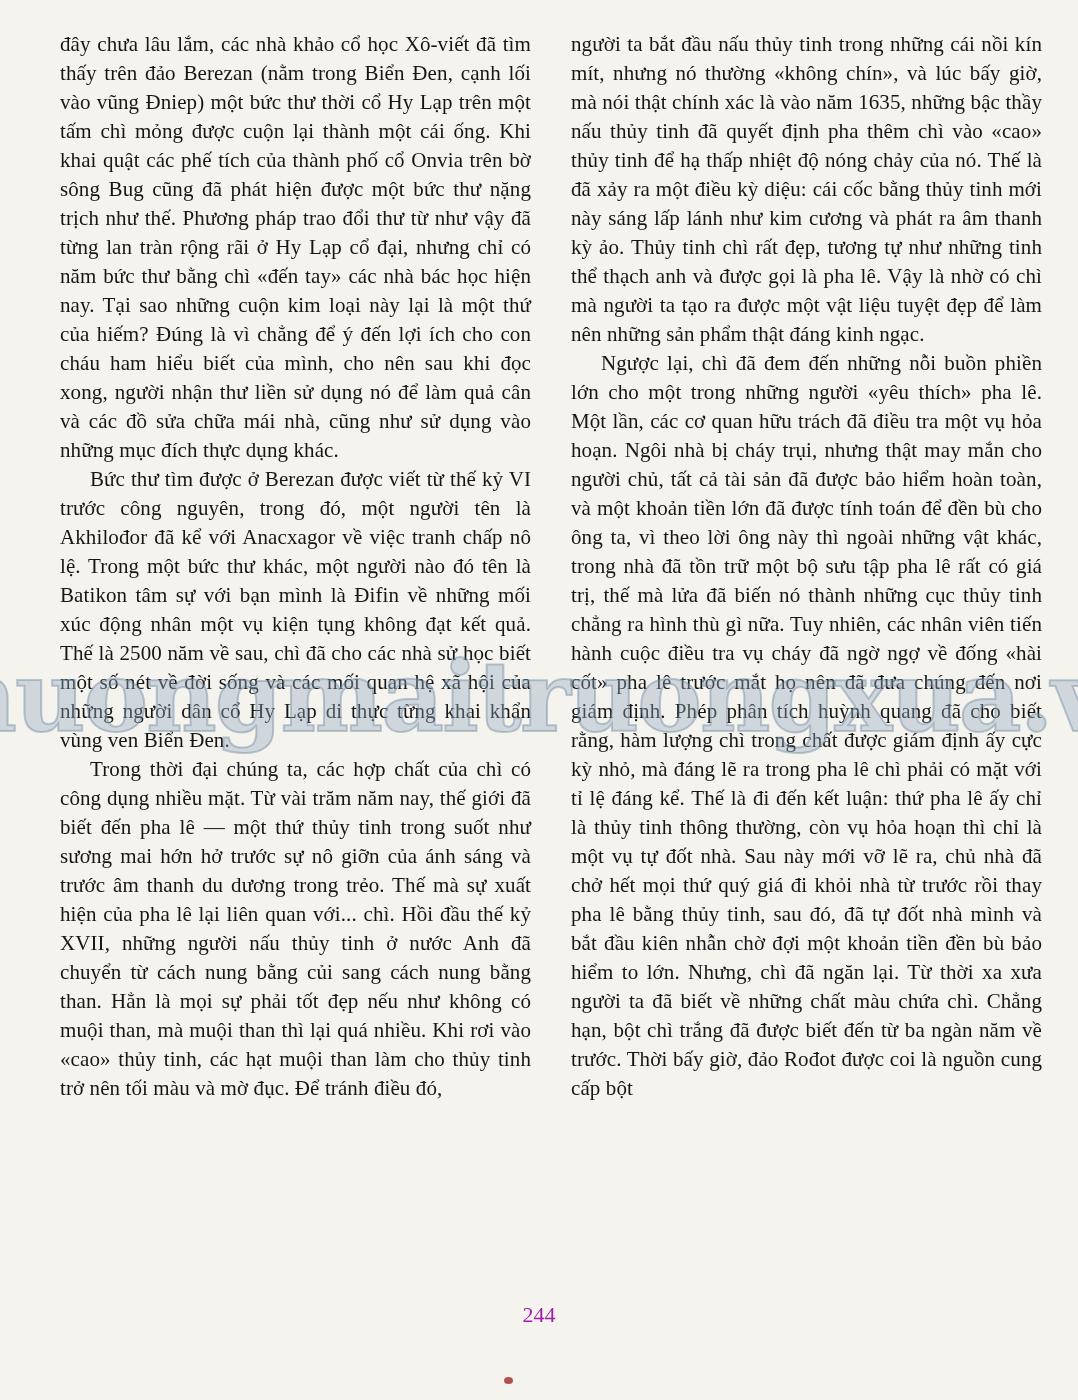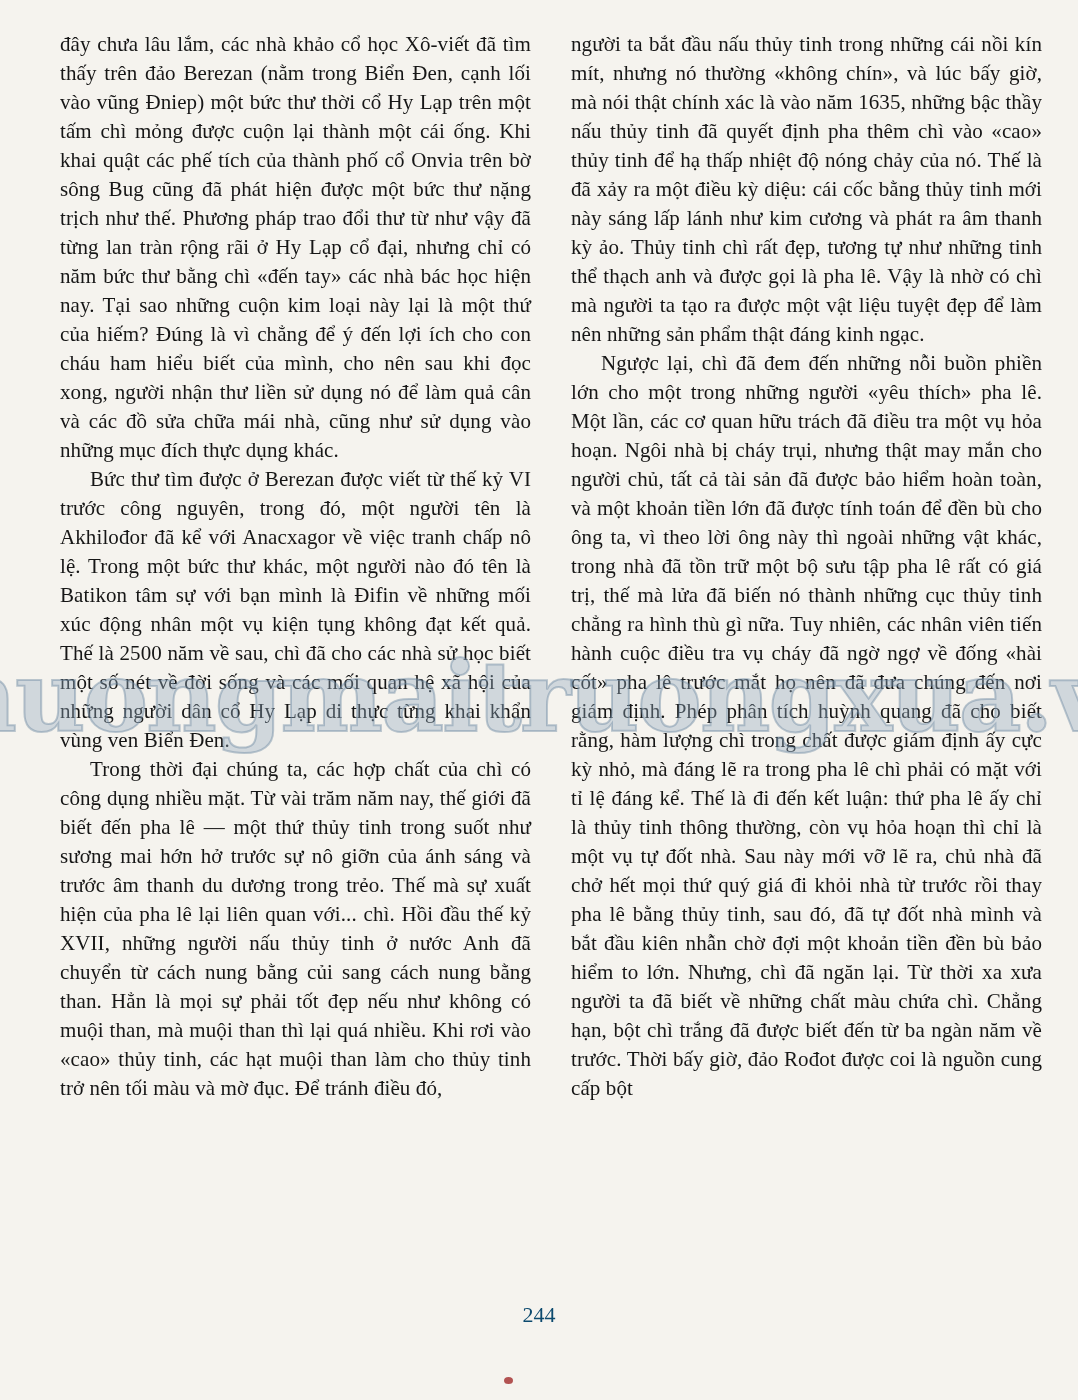--- a/index.html
+++ b/index.html
@@ -41,21 +41,21 @@
     -webkit-text-stroke:2px rgba(102,130,158,0.42);
     pointer-events:none;
     user-select:none;
   }
   .page-number {
     position:absolute;
     bottom:72px; left:0;
     width:100%;
     text-align:center;
     font-size:22px;
-    color:#0c4a6e;
+    color:#a21caf;
   }
   .red-mark {
     position:absolute;
     top:1377px; left:504px;
     width:9px; height:7px;
     border-radius:50%;
     background:#a63535;
     opacity:0.85;
   }
 </style>

